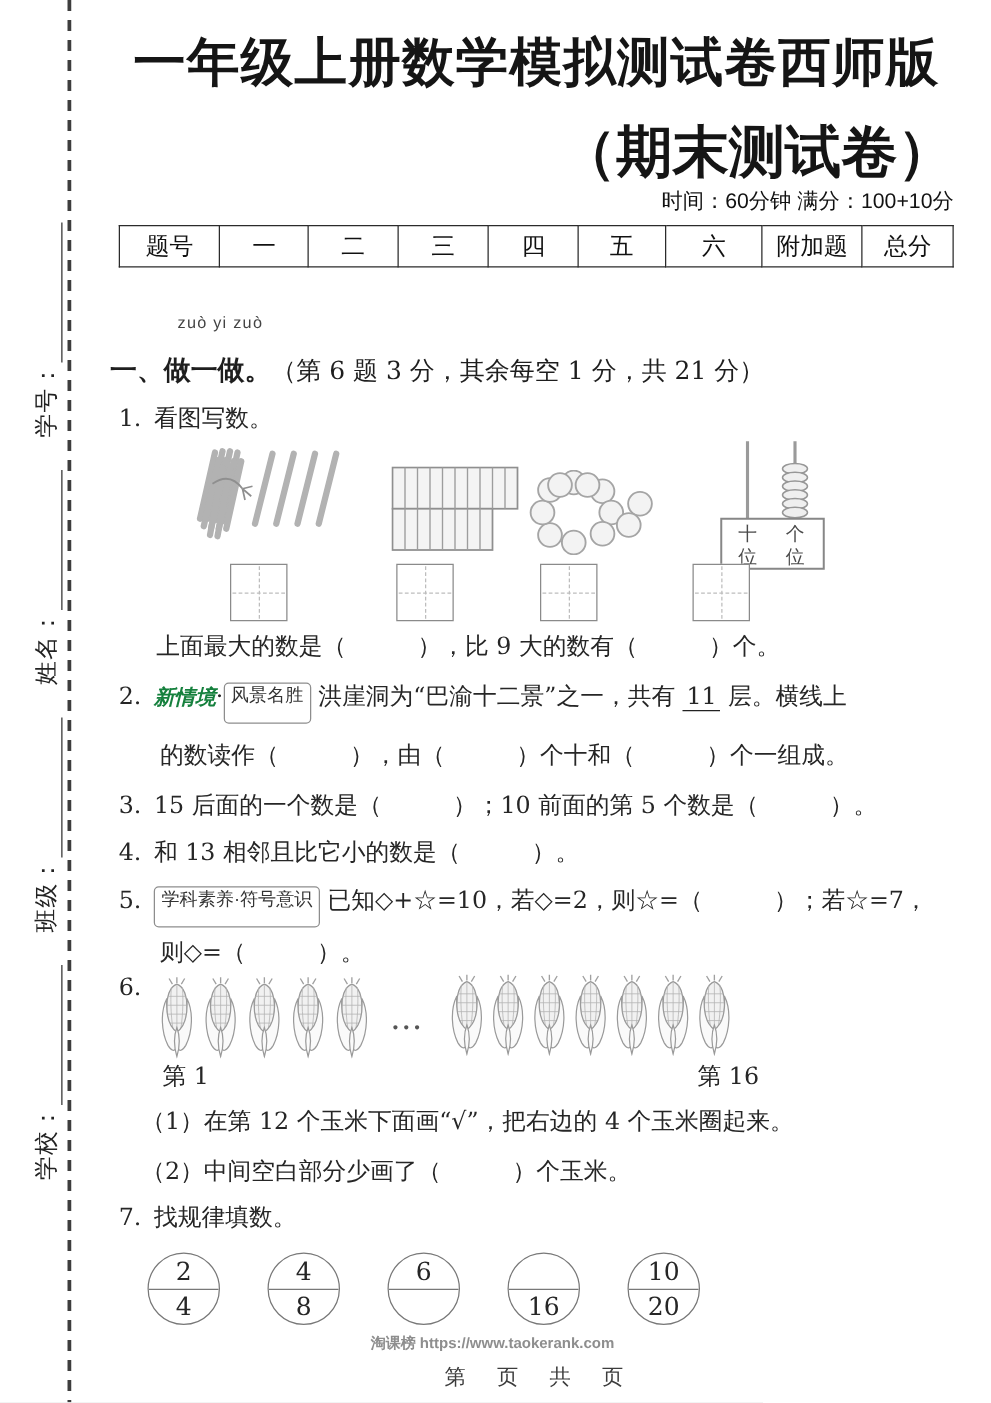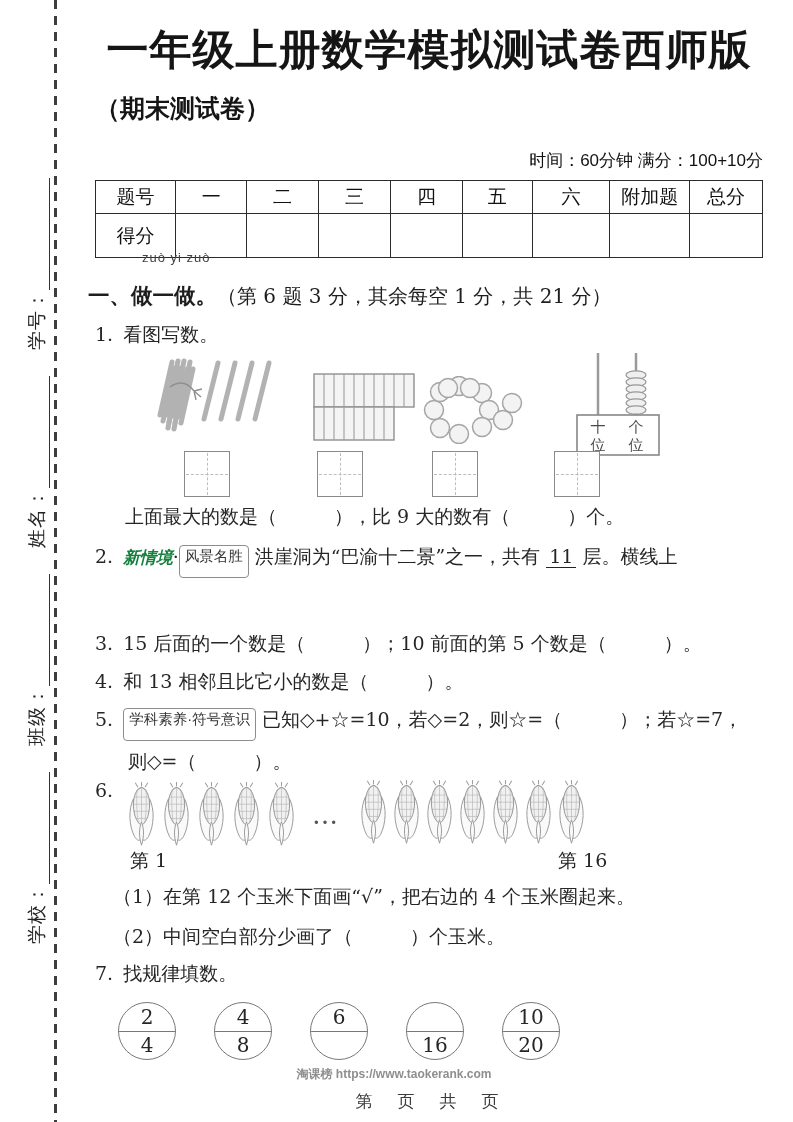--- a/index.html
+++ b/index.html
@@ -14,21 +14,21 @@
 
   
   .student-strip{top:514px;left:33px;width:860px;height:34px;margin-left:-430px;margin-top:-17px;
     transform:rotate(-90deg);display:flex;align-items:flex-end;gap:26px;font-size:19px;color:#222;}
   .sf-item{white-space:nowrap;display:inline-flex;align-items:flex-end;}
   .sf-label{letter-spacing:1px;}
   .sf-line{display:inline-block;width:112px;height:1.15em;border-bottom:1.7px solid #333;}
 
   .title{top:22px;left:95px;width:668px;text-align:center;font-size:42px;font-weight:bold;
          letter-spacing:1px;color:#151515;}
-  .subtitle{top:92px;left:95px;width:668px;text-align:left;font-size:25px;font-weight:bold;color:#151515;}
+  .subtitle{top:92px;left:95px;width:668px;text-align:right;font-size:45px;font-weight:bold;color:#151515;}
   .meta{top:149px;left:95px;width:668px;text-align:right;font-size:17px;color:#111;}
 
   table.score{position:absolute;top:180px;left:95px;width:668px;border-collapse:collapse;table-layout:fixed;}
   table.score th,table.score td{border:1.8px solid #2b2b2b;font-weight:normal;font-size:19px;
       color:#111;text-align:center;font-family:"Liberation Sans","DejaVu Sans",sans-serif;}
   table.score tr.hd{height:33px;} table.score tr.sc{height:44px;}
 
   .pinyin{top:250px;left:142px;font-size:13px;color:#444;letter-spacing:1px;}
   .sec-head{top:281px;left:88px;font-size:20px;white-space:nowrap;color:#1e1e1e;}
   .sec-head .b{font-weight:bold;font-size:21.5px;}
@@ -111,31 +111,20 @@
       <th>题号</th>
     <th>一</th>
           <th>二</th>
           <th>三</th>
           <th>四</th>
           <th>五</th>
           <th>六</th>
           <th>附加题</th>
           <th>总分</th>
         </tr>
-    <tr class="sc" id="tbl-score-row">
-      <th>得分</th>
-    <td></td>
-          <td></td>
-          <td></td>
-          <td></td>
-          <td></td>
-          <td></td>
-          <td></td>
-          <td></td>
-        </tr>
   </tbody>
     </table>
 
   <div class="abs pinyin sans">zuò yi zuò</div>
   <div class="abs sec-head">
     <span class="b">一、做一做。</span><span>（第 6 题 3 分，其余每空 1 分，共 21 分）</span>
   </div>
 
   <div class="abs qline" style="top:322px;left:95px;">
     <span class="qnum">1.</span><span>看图写数。</span>
@@ -217,20 +206,21 @@
   <div class="abs wbox" style="left:184px;"></div>
   <div class="abs wbox" style="left:317px;"></div>
   <div class="abs wbox" style="left:432px;"></div>
   <div class="abs wbox" style="left:554px;"></div>
 
   <div class="abs qline" style="top:504px;left:125px;">上面最大的数是（　　　），比 9 大的数有（　　　）个。</div>
 
   <div class="abs qline" style="top:544px;left:95px;">
     <span class="qnum">2.</span><span class="badge-italic">新情境</span><span>·</span><span class="badge-box">风景名胜</span><span>洪崖洞为“巴渝十二景”之一，共有 </span><span class="uline">11</span><span> 层。横线上</span>
   </div>
+  <div class="abs qline" style="top:591px;left:128px;">的数读作（　　　），由（　　　）个十和（　　　）个一组成。</div>
 
   <div class="abs qline" style="top:631px;left:95px;">
     <span class="qnum">3.</span><span>15 后面的一个数是（　　　）；10 前面的第 5 个数是（　　　）。</span>
   </div>
   <div class="abs qline" style="top:669px;left:95px;">
     <span class="qnum">4.</span><span>和 13 相邻且比它小的数是（　　　）。</span>
   </div>
 
   <div class="abs qline" style="top:707px;left:95px;">
     <span class="qnum">5.</span><span class="badge-box">学科素养·符号意识</span><span>已知◇+☆=10，若◇=2，则☆=（　　　）；若☆=7，</span>

